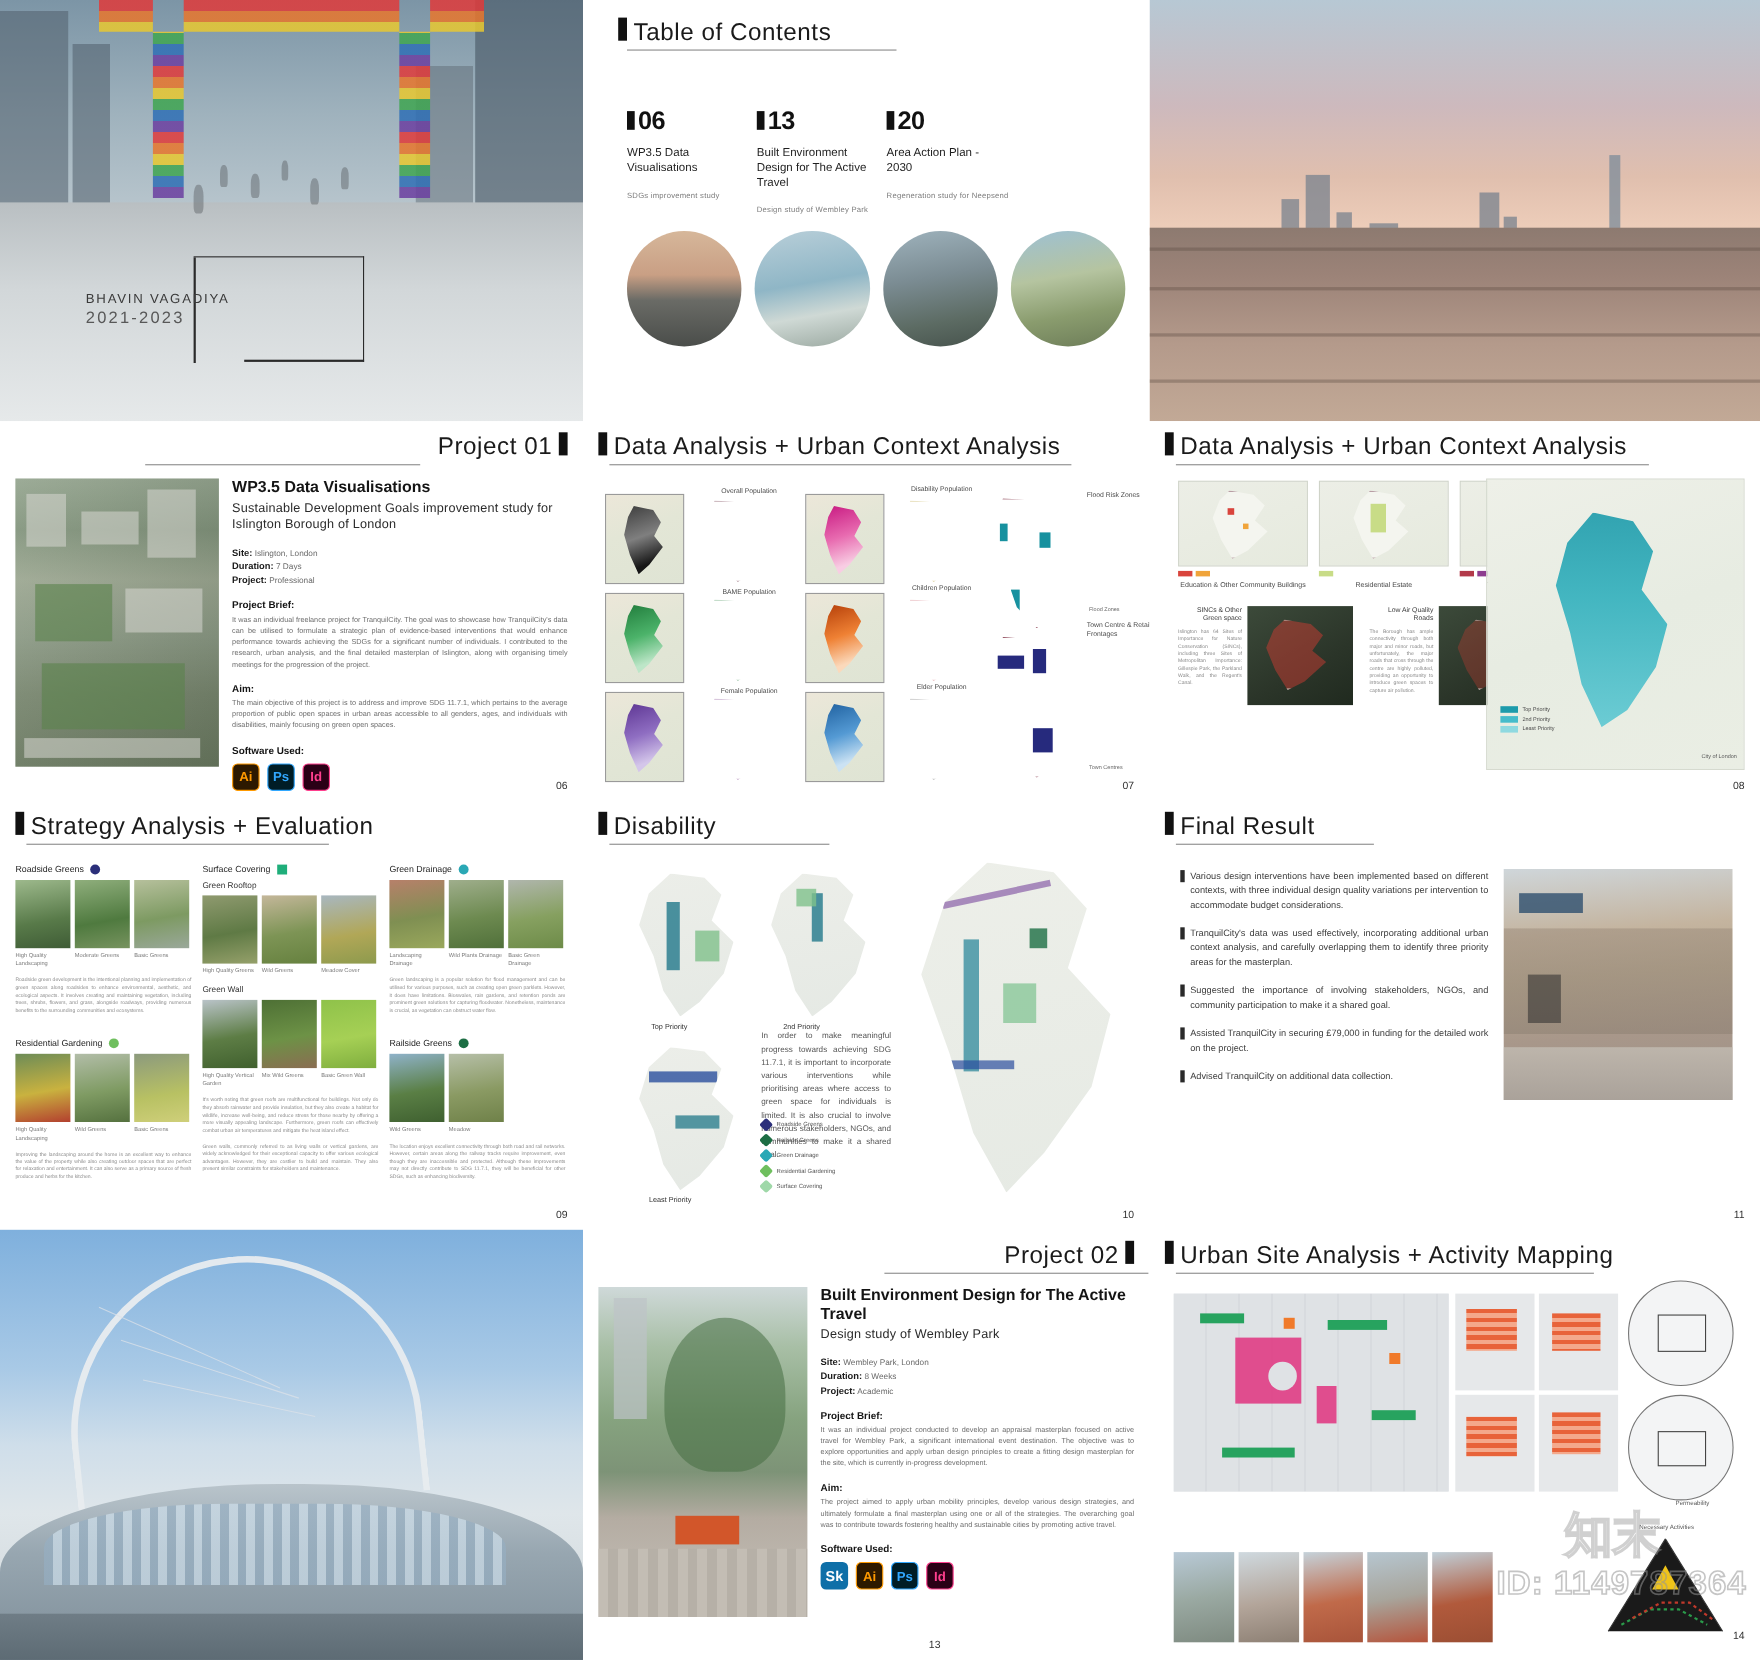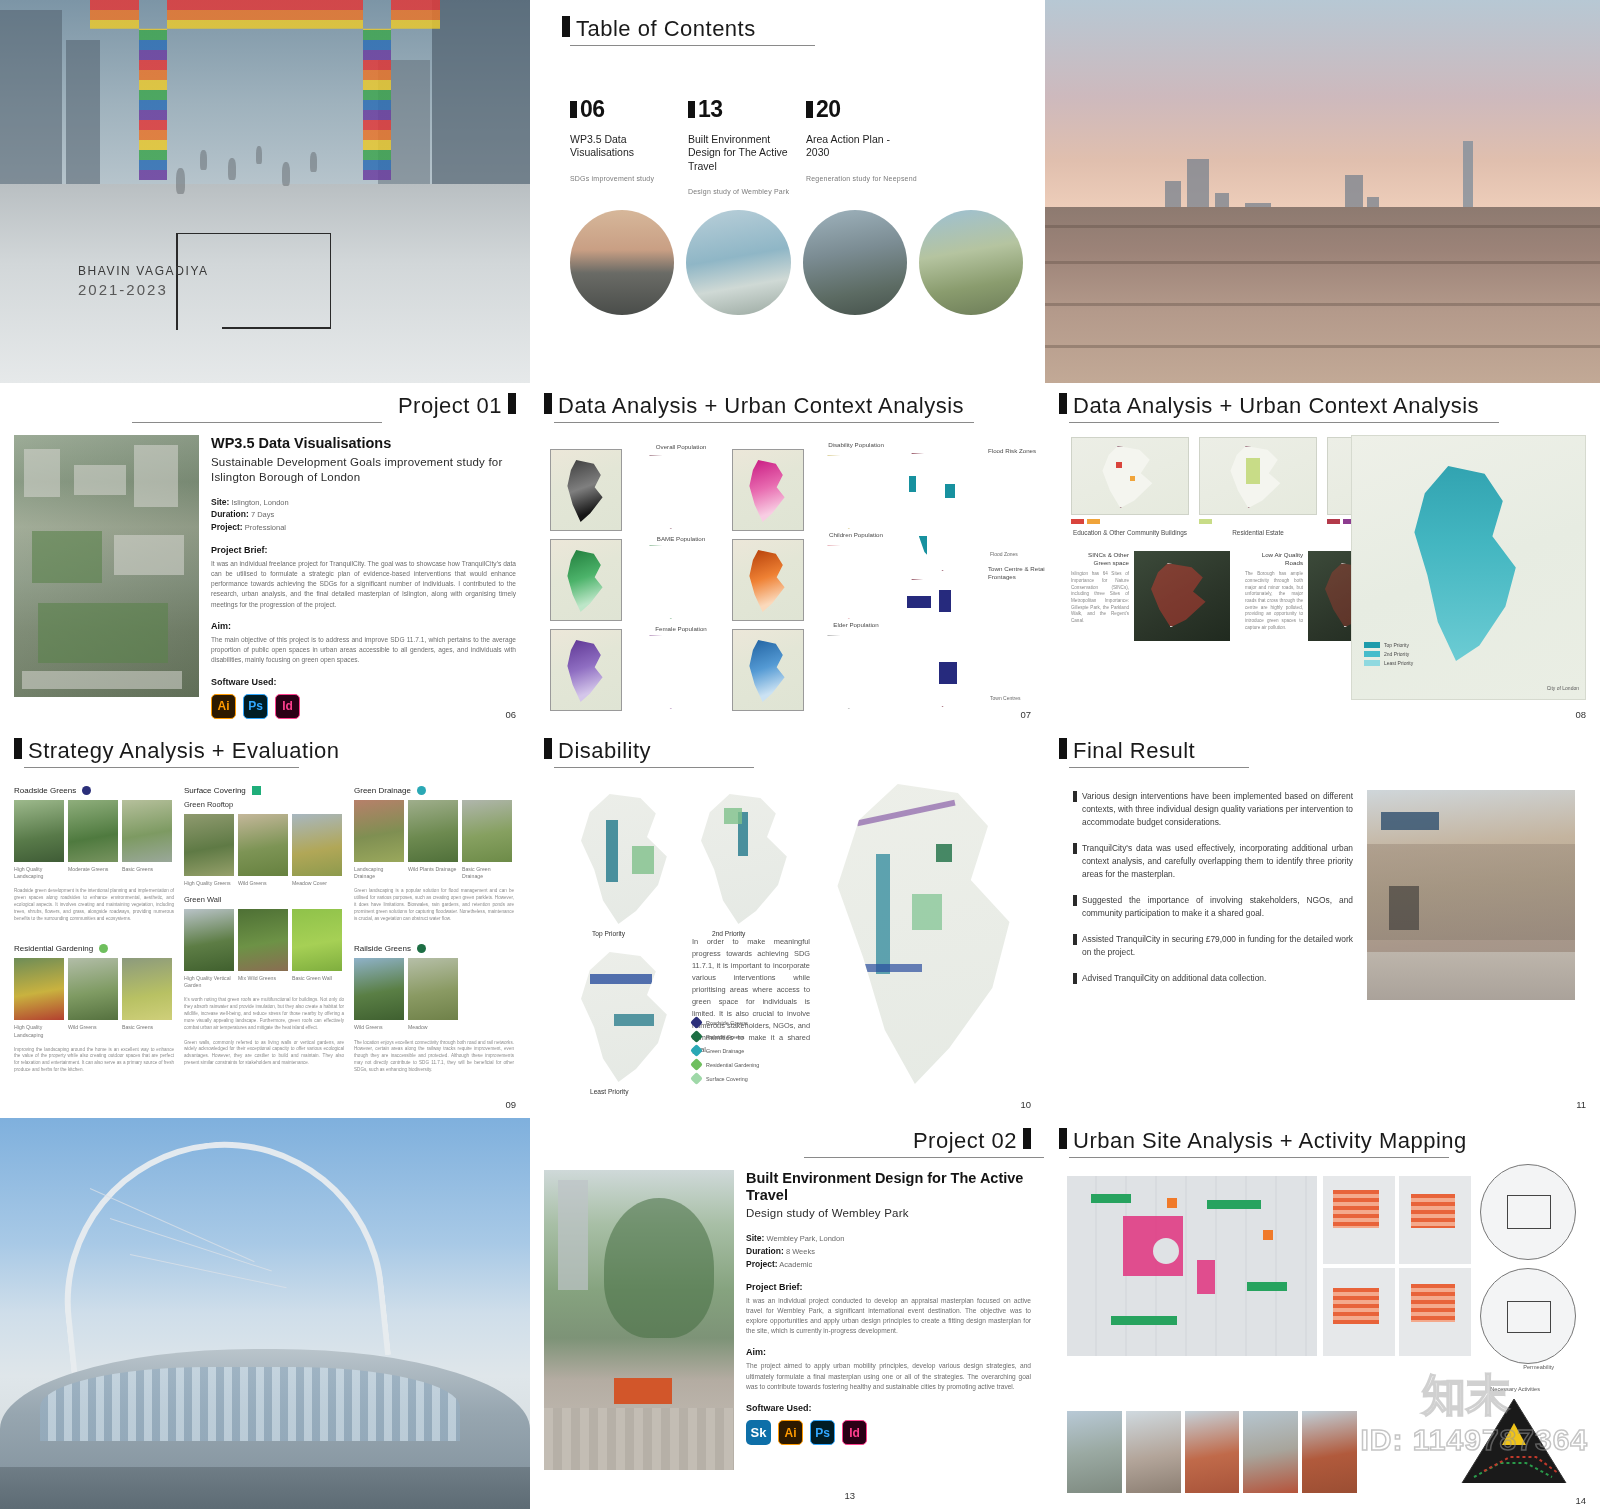--- a/index.html
+++ b/index.html
@@ -850,19 +850,19 @@
 
     <svg class="tri" viewBox="0 0 120 96">
       <polygon points="60,6 112,90 8,90" fill="#1a1a1a"></polygon>
       <line x1="60" y1="6" x2="8" y2="90" stroke="#333" stroke-width="1"></line>
       <line x1="60" y1="6" x2="112" y2="90" stroke="#333" stroke-width="1"></line>
       <polyline points="20,84 46,70 72,70 98,84" fill="none" stroke="#2a9a4a" stroke-width="2" stroke-dasharray="3 3"></polyline>
       <polyline points="30,78 56,64 82,64 104,80" fill="none" stroke="#c0392b" stroke-width="2" stroke-dasharray="3 3"></polyline>
       <polygon points="60,30 72,52 48,52" fill="#f0c419"></polygon>
     </svg>
 
-    <div class="pgnum" style="right:14px;bottom:3px;text-align:center;">14</div>
+    <div class="pgnum" style="right:14px;bottom:16px;text-align:center;">14</div>
   </section>
 
   <div class="wm-logo">知末</div>
   <div class="wm-id">ID: 1149787364</div>
 
 </div>
 
 </body></html>

